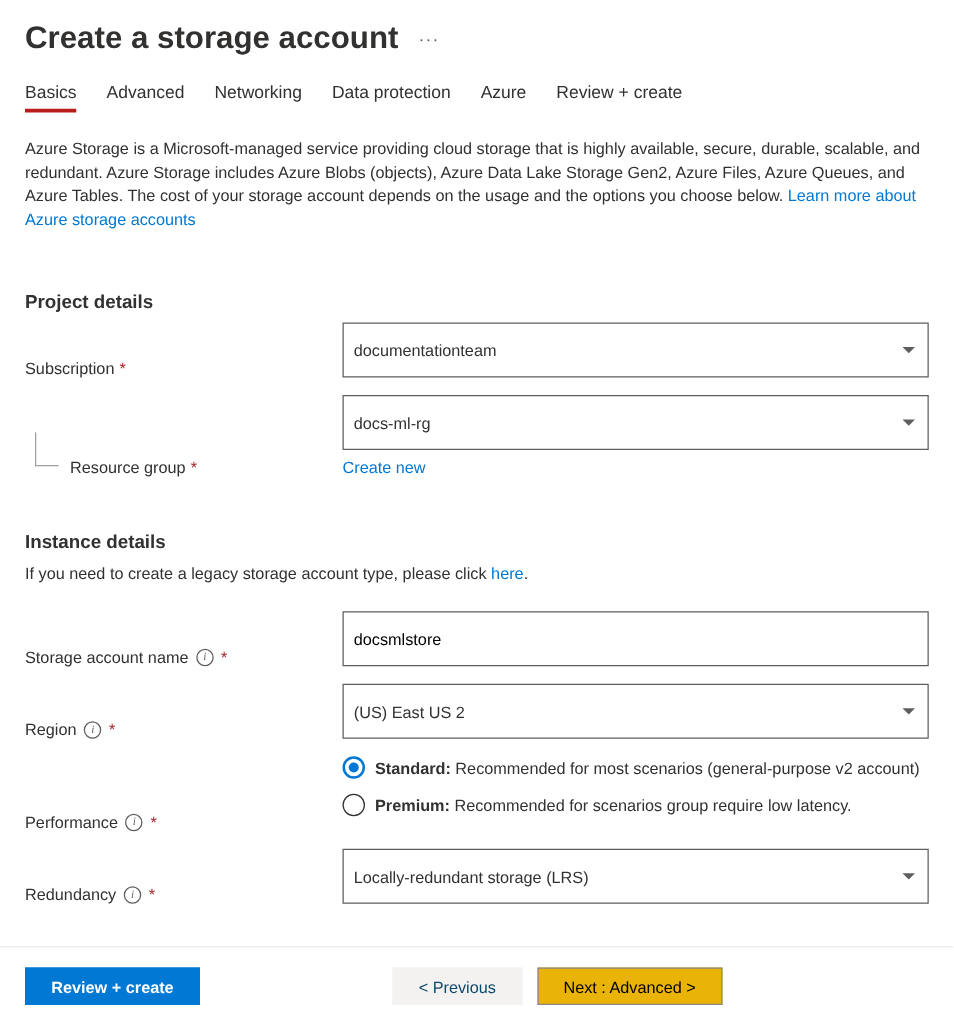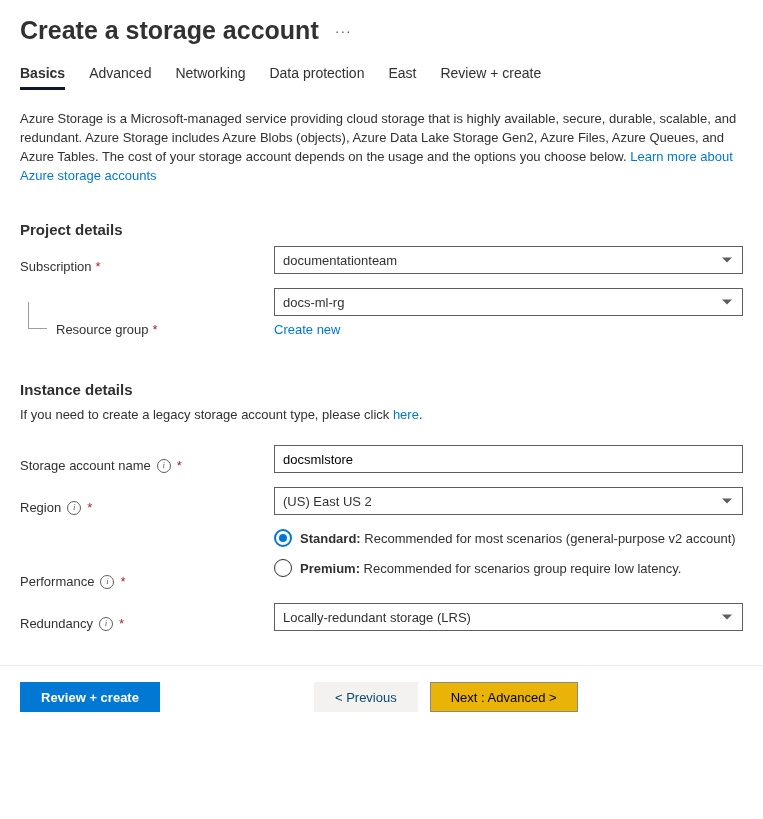--- a/index.html
+++ b/index.html
@@ -38,28 +38,28 @@
     margin-bottom: 20px;
   }
   .tab {
     padding: 0 0 6px 0;
     font-size: 14px;
     color: #323130;
     cursor: pointer;
     border-bottom: 3px solid transparent;
   }
   .tab.active {
-    font-weight: 700;
-    border-bottom: 3px solid #0f172a;
+    font-weight: 400;
+    border-bottom: 3px solid #b91c1c;
   }
   .intro {
     font-size: 13px;
     line-height: 1.45;
     color: #323130;
-    margin-bottom: 36px;
+    margin-bottom: 48px;
   }
   .intro .link, .link {
     color: #0078d4;
     text-decoration: none;
     cursor: pointer;
   }
   .section-title {
     font-size: 15px;
     font-weight: 600;
     margin-bottom: 8px;
@@ -99,21 +99,21 @@
     border-bottom: 1px solid #a19f9d;
   }
   .required {
     color: #a4262c;
   }
   .field-control {
     flex: 1;
   }
   .select, .text-input {
     width: 100%;
-    height: 28px;
+    height: 44px;
     border: 1px solid #605e5c;
     padding: 4px 8px;
     font-size: 13px;
     background: #ffffff;
     position: relative;
     display: flex;
     align-items: center;
     cursor: pointer;
   }
   .select::after {
@@ -215,21 +215,21 @@
   <div class="header">
     <div class="title">Create a storage account</div>
     <div class="ellipsis">···</div>
   </div>
 
   <div class="tabs">
     <div class="tab active">Basics</div>
     <div class="tab">Advanced</div>
     <div class="tab">Networking</div>
     <div class="tab">Data protection</div>
-    <div class="tab">East</div>
+    <div class="tab">Azure</div>
     <div class="tab">Review + create</div>
   </div>
 
   <div class="intro">
     <span>Azure Storage is a Microsoft-managed service providing cloud storage that is highly available, secure, durable, scalable, and redundant. Azure Storage includes Azure Blobs (objects), Azure Data Lake Storage Gen2, Azure Files, Azure Queues, and Azure Tables. The cost of your storage account depends on the usage and the options you choose below. </span><a class="link">Learn more about Azure storage accounts</a>
   </div>
 
   <div class="section-title">Project details</div>
 
   <div class="field-row">

